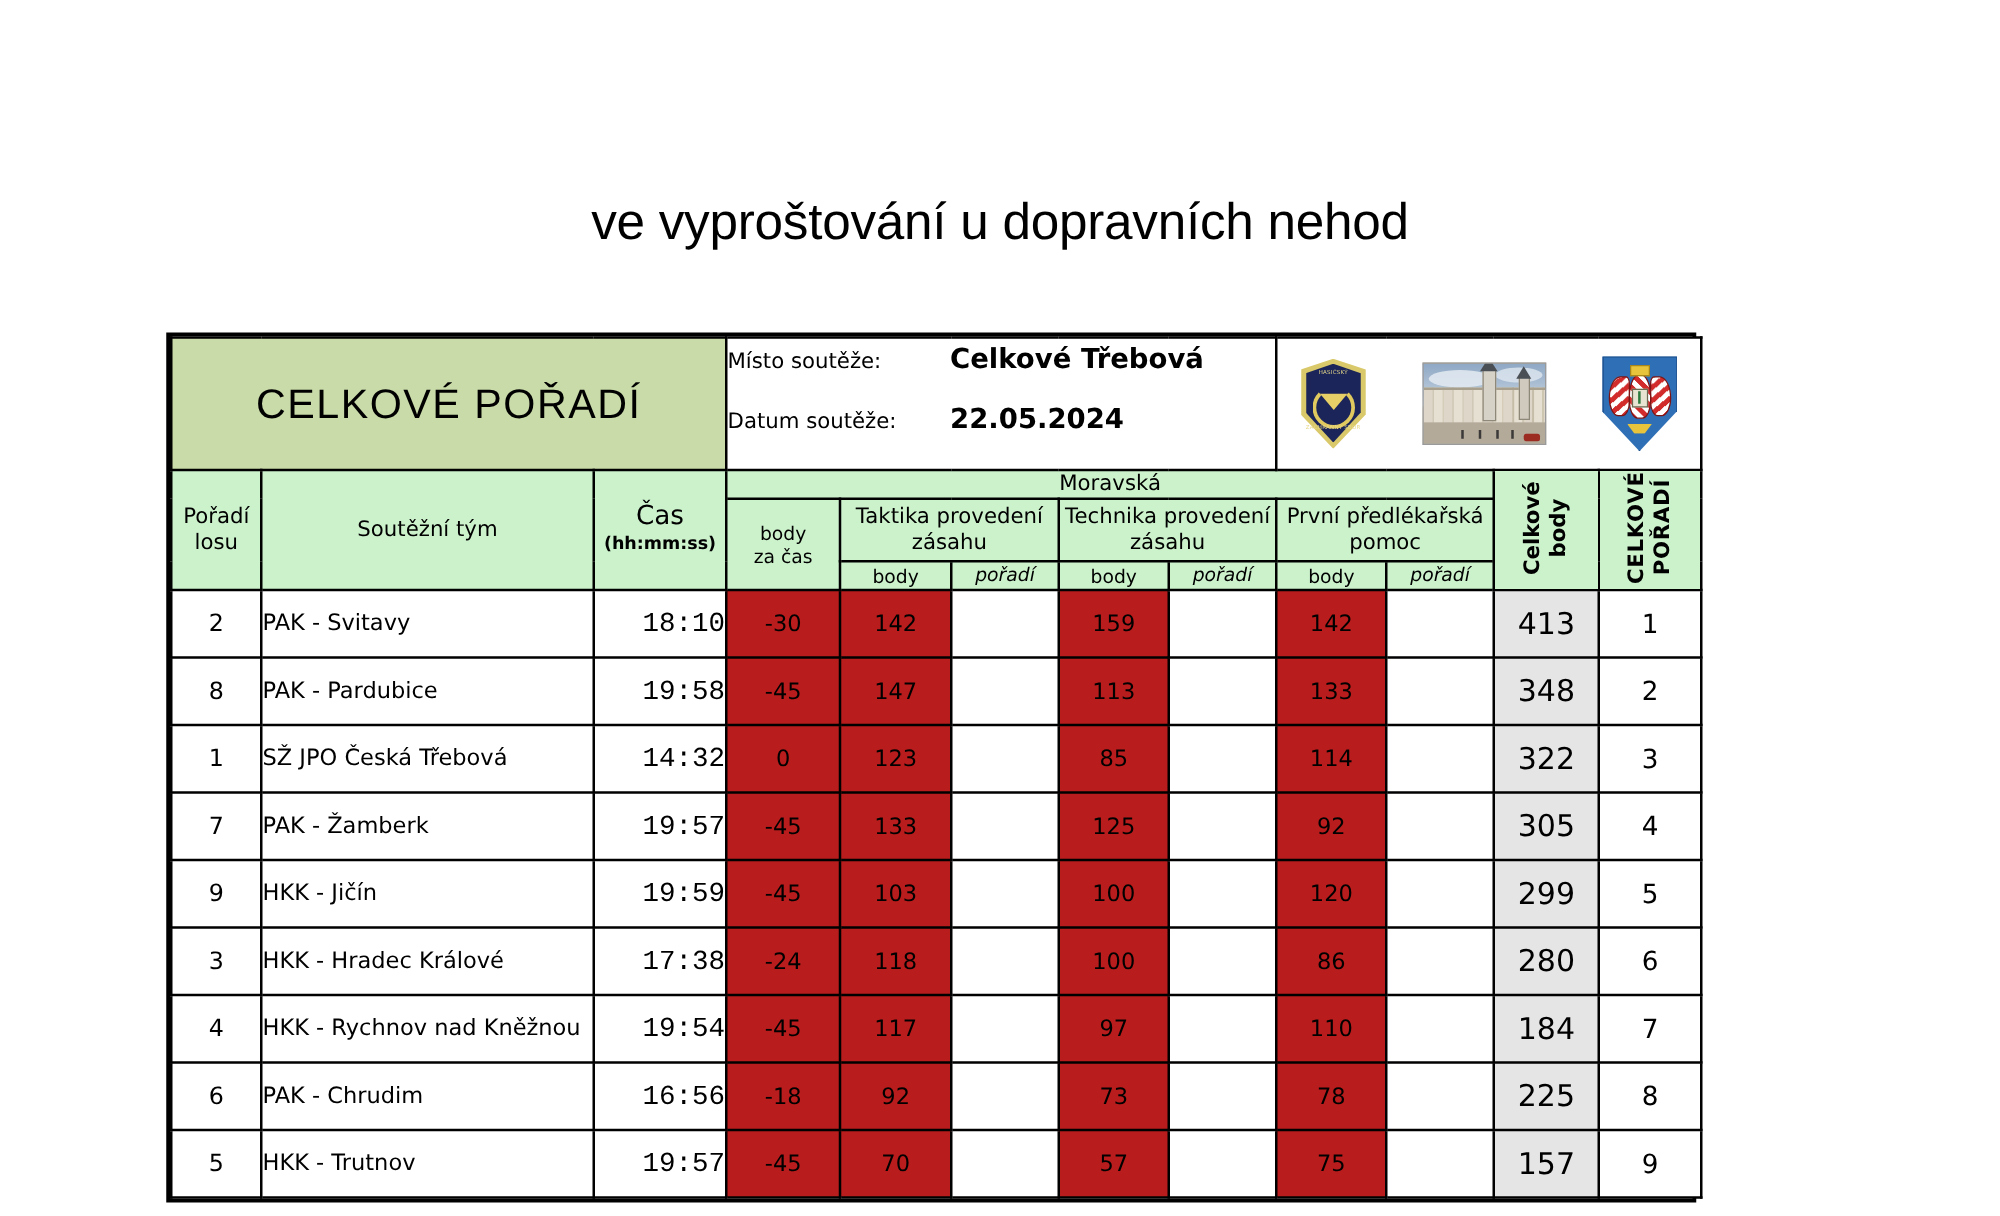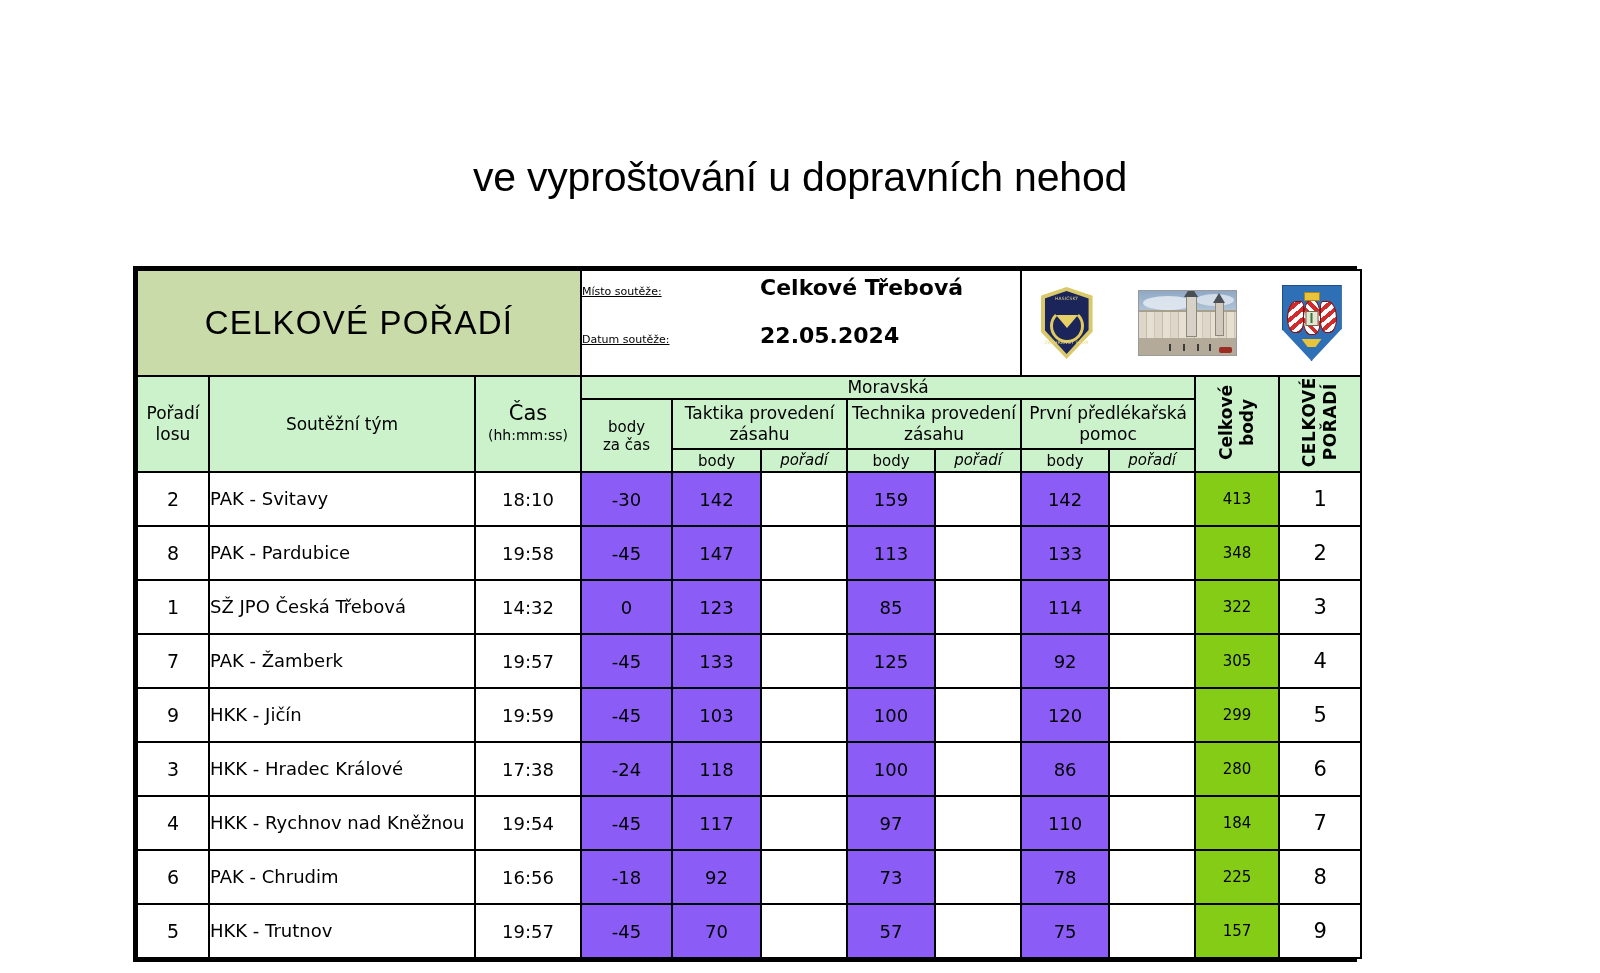--- a/index.html
+++ b/index.html
@@ -72,25 +72,24 @@
     padding: 0 0 0 10px;
     height: 106px;
   }
   .info-line {
     display: flex;
     align-items: baseline;
     height: 48px;
   }
   .info-label {
     font-family: "DejaVu Sans", sans-serif;
-    font-size: 11px;
+    font-size: 17px;
     width: 178px;
     flex: 0 0 178px;
     white-space: nowrap;
-    text-decoration: underline;
   }
   .info-value {
     font-family: "DejaVu Sans", sans-serif;
     font-size: 22px;
     font-weight: bold;
     white-space: nowrap;
   }
   .banner-logos {
     background: #ffffff;
     vertical-align: middle;
@@ -259,21 +258,21 @@
     font-size: 15px;
     line-height: 18px;
   }
   .hcell.italic {
     font-style: italic;
     font-weight: normal;
     font-size: 15px;
   }
   .hcell .sub {
     display: block;
-    font-weight: normal;
+    font-weight: bold;
     font-size: 14px;
     margin-top: 0;
   }
   .vert {
     background: #ccf2cc;
     text-align: center;
     vertical-align: middle;
     position: relative;
   }
   .vert .rot {
@@ -294,31 +293,31 @@
     text-align: center; vertical-align: middle;
     font-weight: bold; font-size: 19px; background: #fff;
     height: 54px;
   }
   td.c-team {
     text-align: left; vertical-align: middle;
     font-weight: bold; font-size: 18px; background: #fff;
     padding-left: 8px; line-height: 22px;
   }
   td.c-time {
-    text-align: center; vertical-align: middle;
-    font-size: 18px; background: #fff;
+    text-align: right; vertical-align: middle;
+    font-size: 22px; background: #fff; font-family: Liberation Mono, monospace;
   }
   td.c-green {
     text-align: center; vertical-align: middle;
-    font-size: 18px; background: #8b5cf6;
+    font-size: 18px; background: #b91c1c;
   }
   td.c-blank { background: #ffffff; }
   td.c-total {
     text-align: center; vertical-align: middle;
-    font-size: 15px; font-weight: bold; background: #84cc16;
+    font-size: 24px; font-weight: bold; background: #e5e5e5;
   }
   td.c-rank {
     text-align: center; vertical-align: middle;
     font-size: 21px; font-weight: bold; background: #ffffff;
   }
 </style>
 </head>
 <body>
 
 <div id="title-block">

